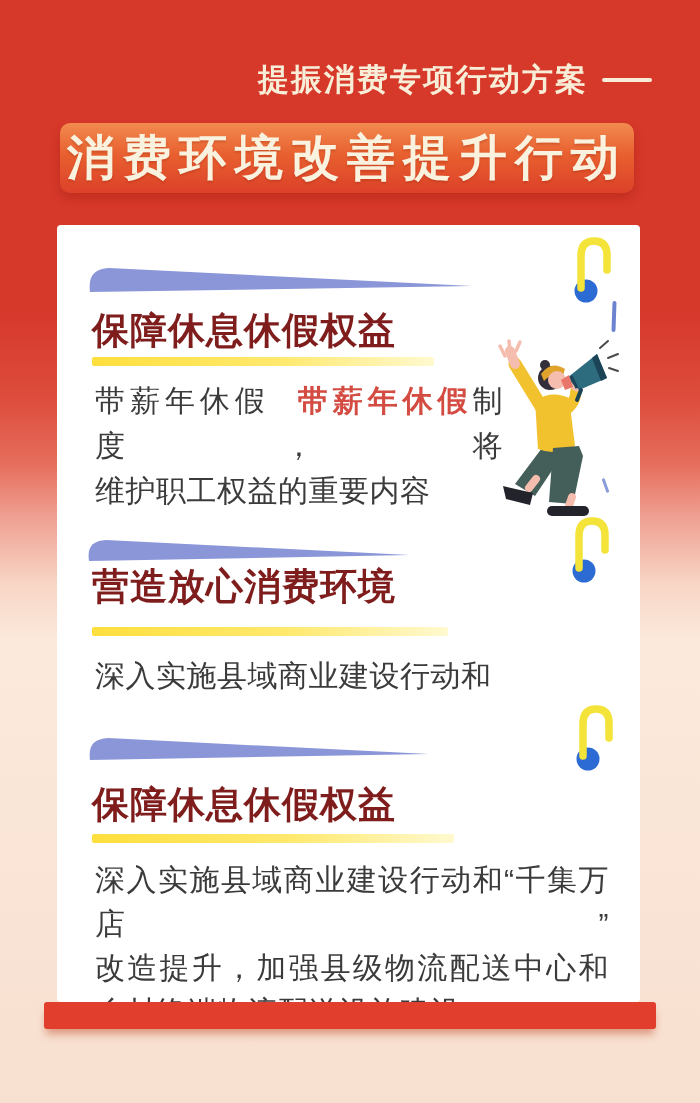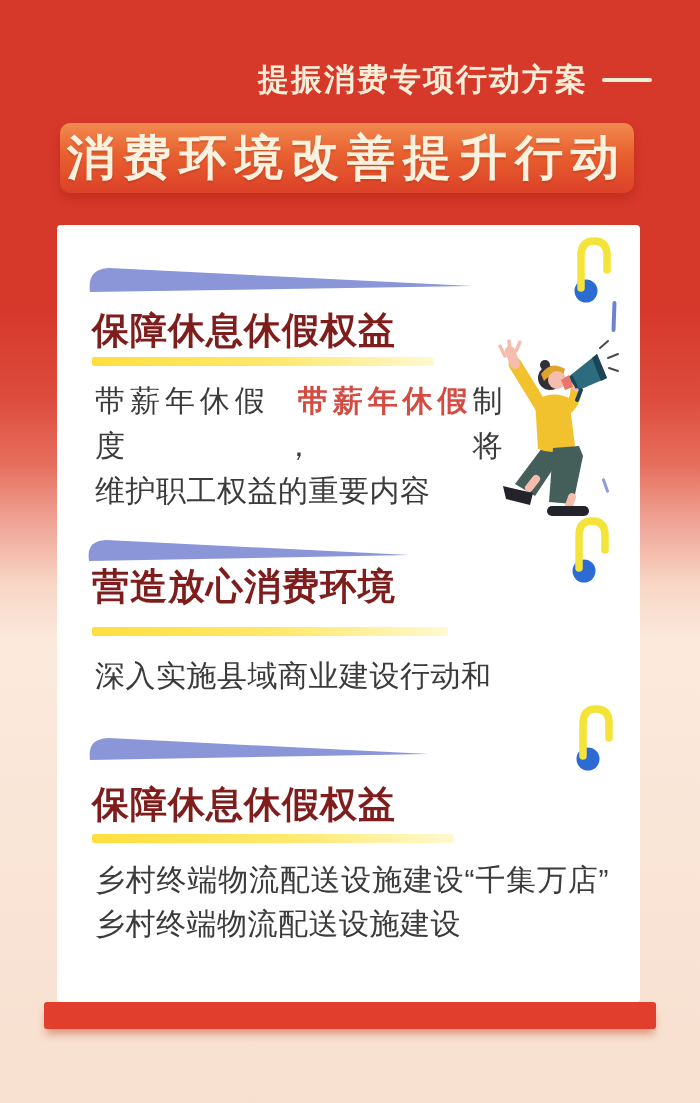--- a/index.html
+++ b/index.html
@@ -97,21 +97,22 @@
 <div class="bodytext" style="top:653px; width:470px;">
   <span class="ln">深入实施县域商业建设行动和</span>
 </div>
 
 <svg class="swoosh" style="left:85px; top:736px;" width="345" height="25" viewBox="0 0 345 25">
   <path d="M23 2 C9 3 3 9 5 24 L344 18 Z" fill="#8b96d8"></path>
 </svg>
 <h2 class="heading" style="top:782px;">保障休息休假权益</h2>
 <div class="underline" style="top:834px; width:362px;"></div>
 <div class="bodytext" style="top:858px; width:514px; line-height:44px;">
-  <span class="ln just">乡村终端物流配送设施建设“千集万店”</span>
+  <span class="ln just">深入实施县域商业建设行动和“千集万店”</span>
+  <span class="ln just">改造提升，加强县级物流配送中心和</span>
   <span class="ln">乡村终端物流配送设施建设</span>
 </div>
 
 <svg class="hook" style="left:570px; top:234px;" viewBox="0 0 44 72">
   <circle cx="12" cy="53" r="12" fill="#ffffff"></circle>
   <circle cx="16" cy="57" r="11.5" fill="#2c6bd3"></circle>
   <path d="M11 54 V22 Q11 7 24 7 Q37 7 37 21 V36" fill="none" stroke="#f4e338" stroke-width="7.5" stroke-linecap="round"></path>
 </svg>
 <div class="bluedash" style="left:612px; top:301px; width:4px; height:31px; transform:rotate(2deg);"></div>
 

